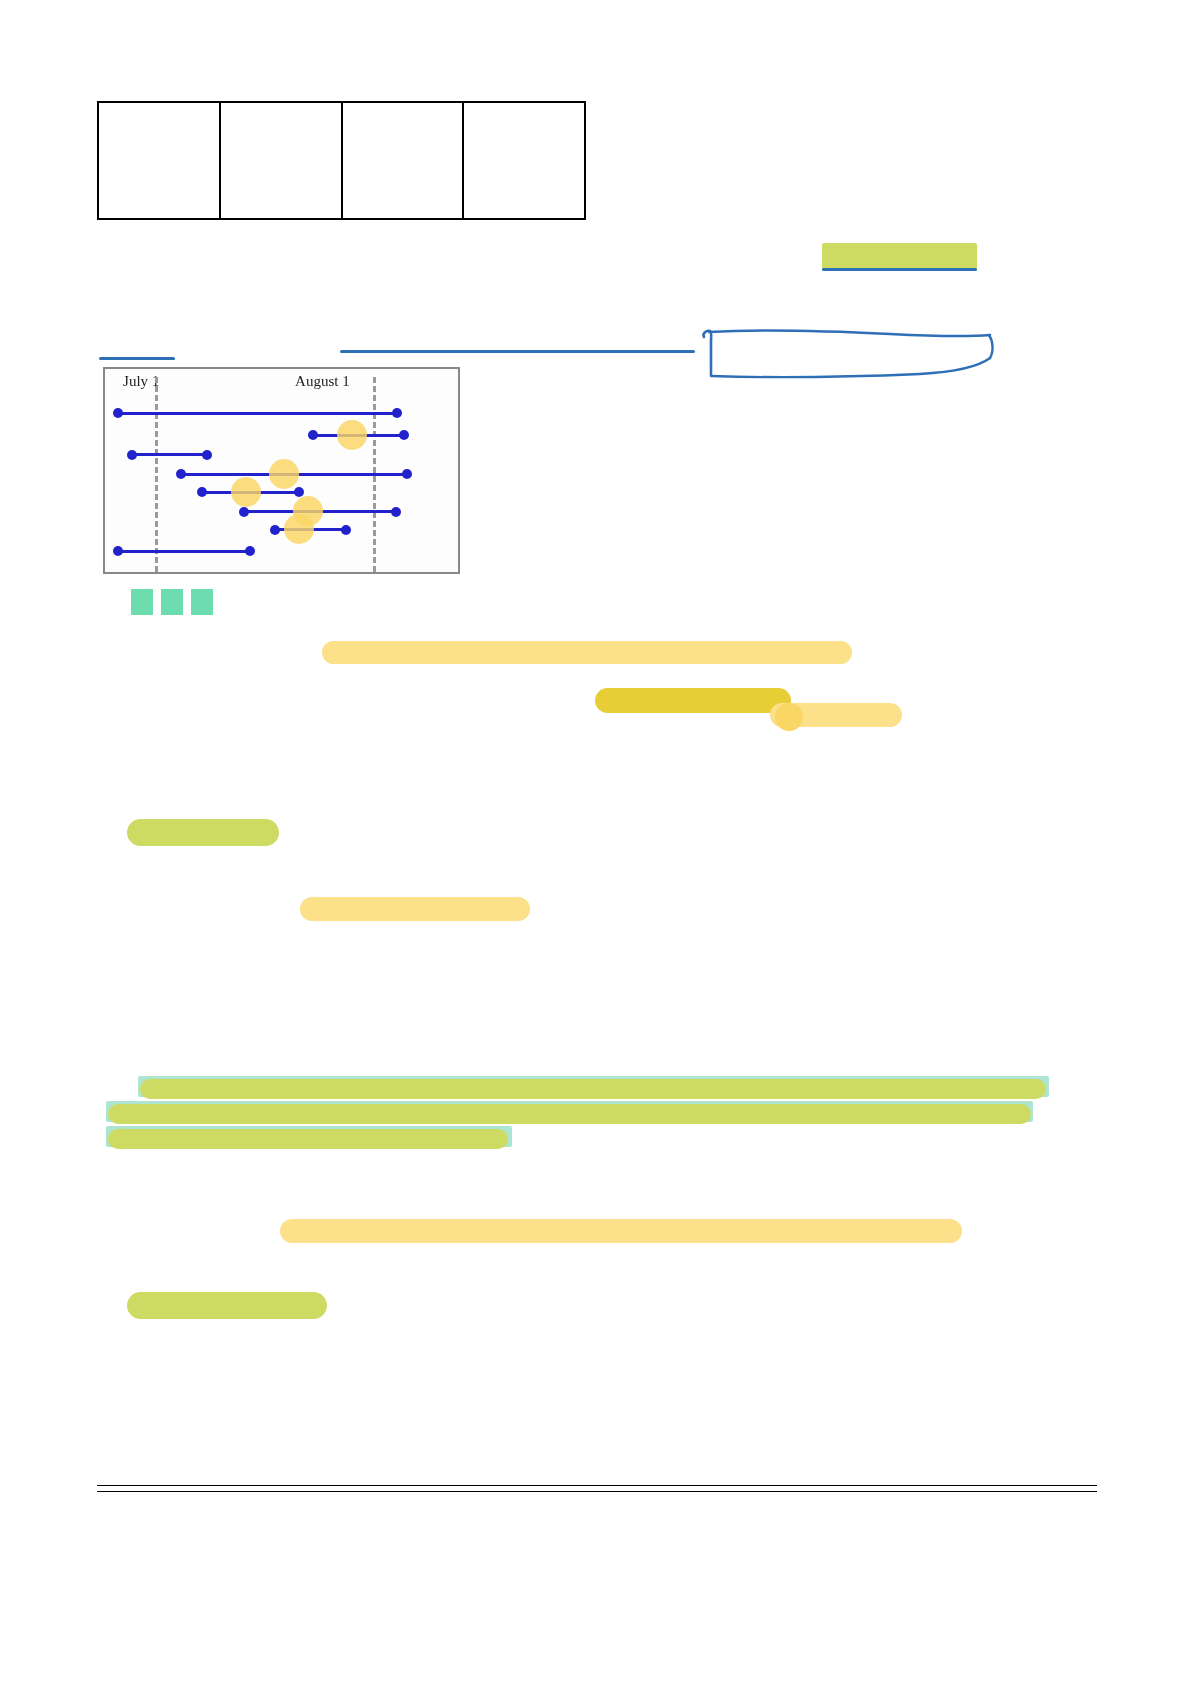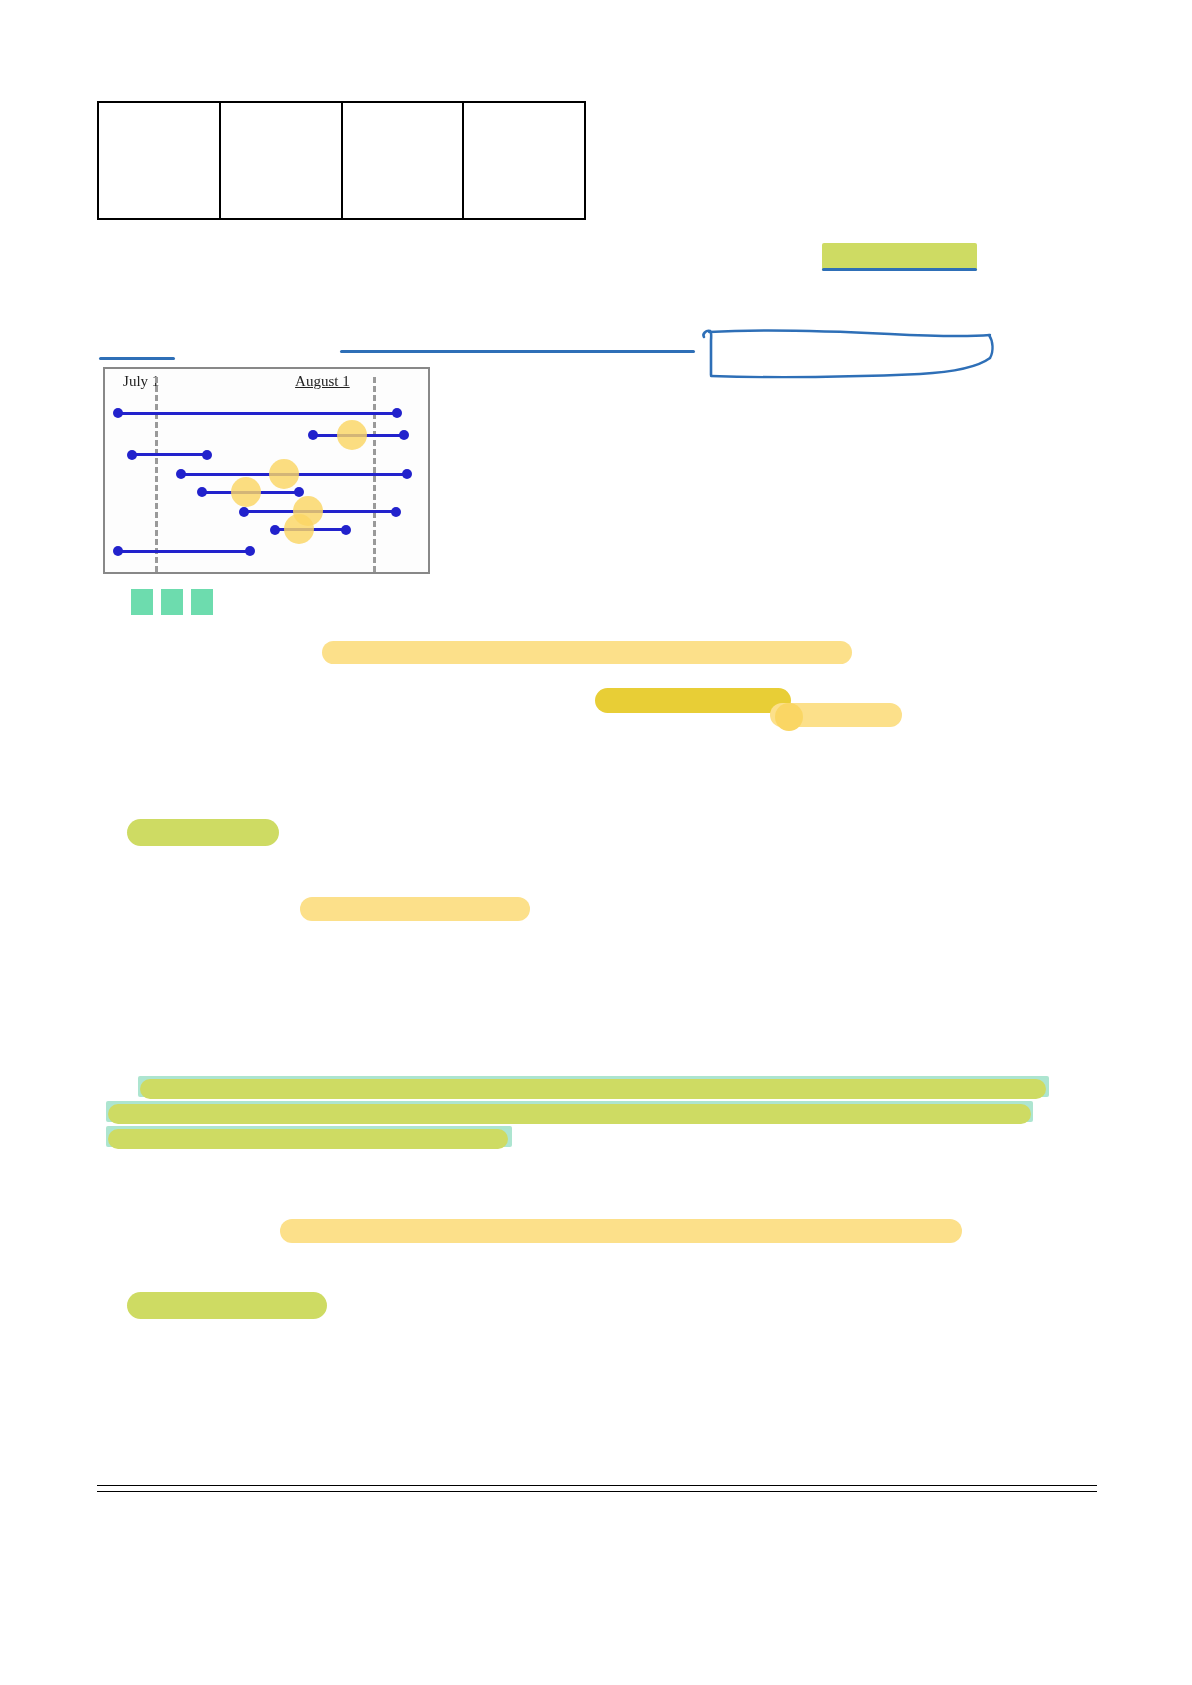--- a/index.html
+++ b/index.html
@@ -43,21 +43,21 @@
     border-radius: 999px;
     pointer-events: none;
   }
   .hl.sq { border-radius: 2px; }
 
   
   #figure-gantt {
     position: absolute;
     left: 103px;
     top: 367px;
-    width: 327px;
+    width: 357px;
     height: 207px;
     border: 2px solid #888888;
     background: #fdfdfd;
     box-sizing: border-box;
     overflow: hidden;
   }
   .gl {
     position: absolute;
     top: 8px;
     bottom: 0px;
@@ -169,21 +169,21 @@
   <svg id="ink-lasso" viewBox="0 0 305 55" xmlns="http://www.w3.org/2000/svg">
     <path d="M 14,12 C 12,9 16,5 20,6 C 22,8 21,12 21,16
              L 21,50" fill="none" stroke="#2E6FB7" stroke-width="2.6" stroke-linecap="round"></path>
     <path d="M 19,7 C 70,4 140,6 200,9 C 240,11 275,12 300,10" fill="none" stroke="#2E6FB7" stroke-width="2.4" stroke-linecap="round"></path>
     <path d="M 21,51 C 80,53 160,52 230,49 C 265,47 288,42 300,33" fill="none" stroke="#2E6FB7" stroke-width="2.4" stroke-linecap="round"></path>
     <path d="M 299,10 C 303,16 304,26 300,33" fill="none" stroke="#2E6FB7" stroke-width="2.4" stroke-linecap="round"></path>
   </svg>
 
   <div id="figure-gantt">
     <div class="axis-label" id="axis-label-0" style="left: 18.065px;">July 1</div>
-    <div class="axis-label" id="axis-label-1" style="left: 190.09px; text-decoration: underline;">August 1</div>
+    <div class="axis-label" id="axis-label-1" style="left: 190.09px;">August 1</div>
     <div id="gridline-layer">
         <div class="gl" style="left: 50.065px;"></div>
         <div class="gl" style="left: 268.09px;"></div>
       </div>
     <div id="bar-layer">
         <div class="task" style="left: 12.92px; top: 42.63px; width: 279.395px; background: rgb(34, 34, 204);"></div>
         <div class="dot" style="left: 12.92px; top: 42.63px; background: rgb(34, 34, 204);"></div>
         <div class="dot" style="left: 292.315px; top: 42.63px; background: rgb(34, 34, 204);"></div>
         <div class="task" style="left: 208.335px; top: 64.96px; width: 90.44px; background: rgb(34, 34, 204);"></div>
         <div class="dot" style="left: 208.335px; top: 64.96px; background: rgb(34, 34, 204);"></div>

